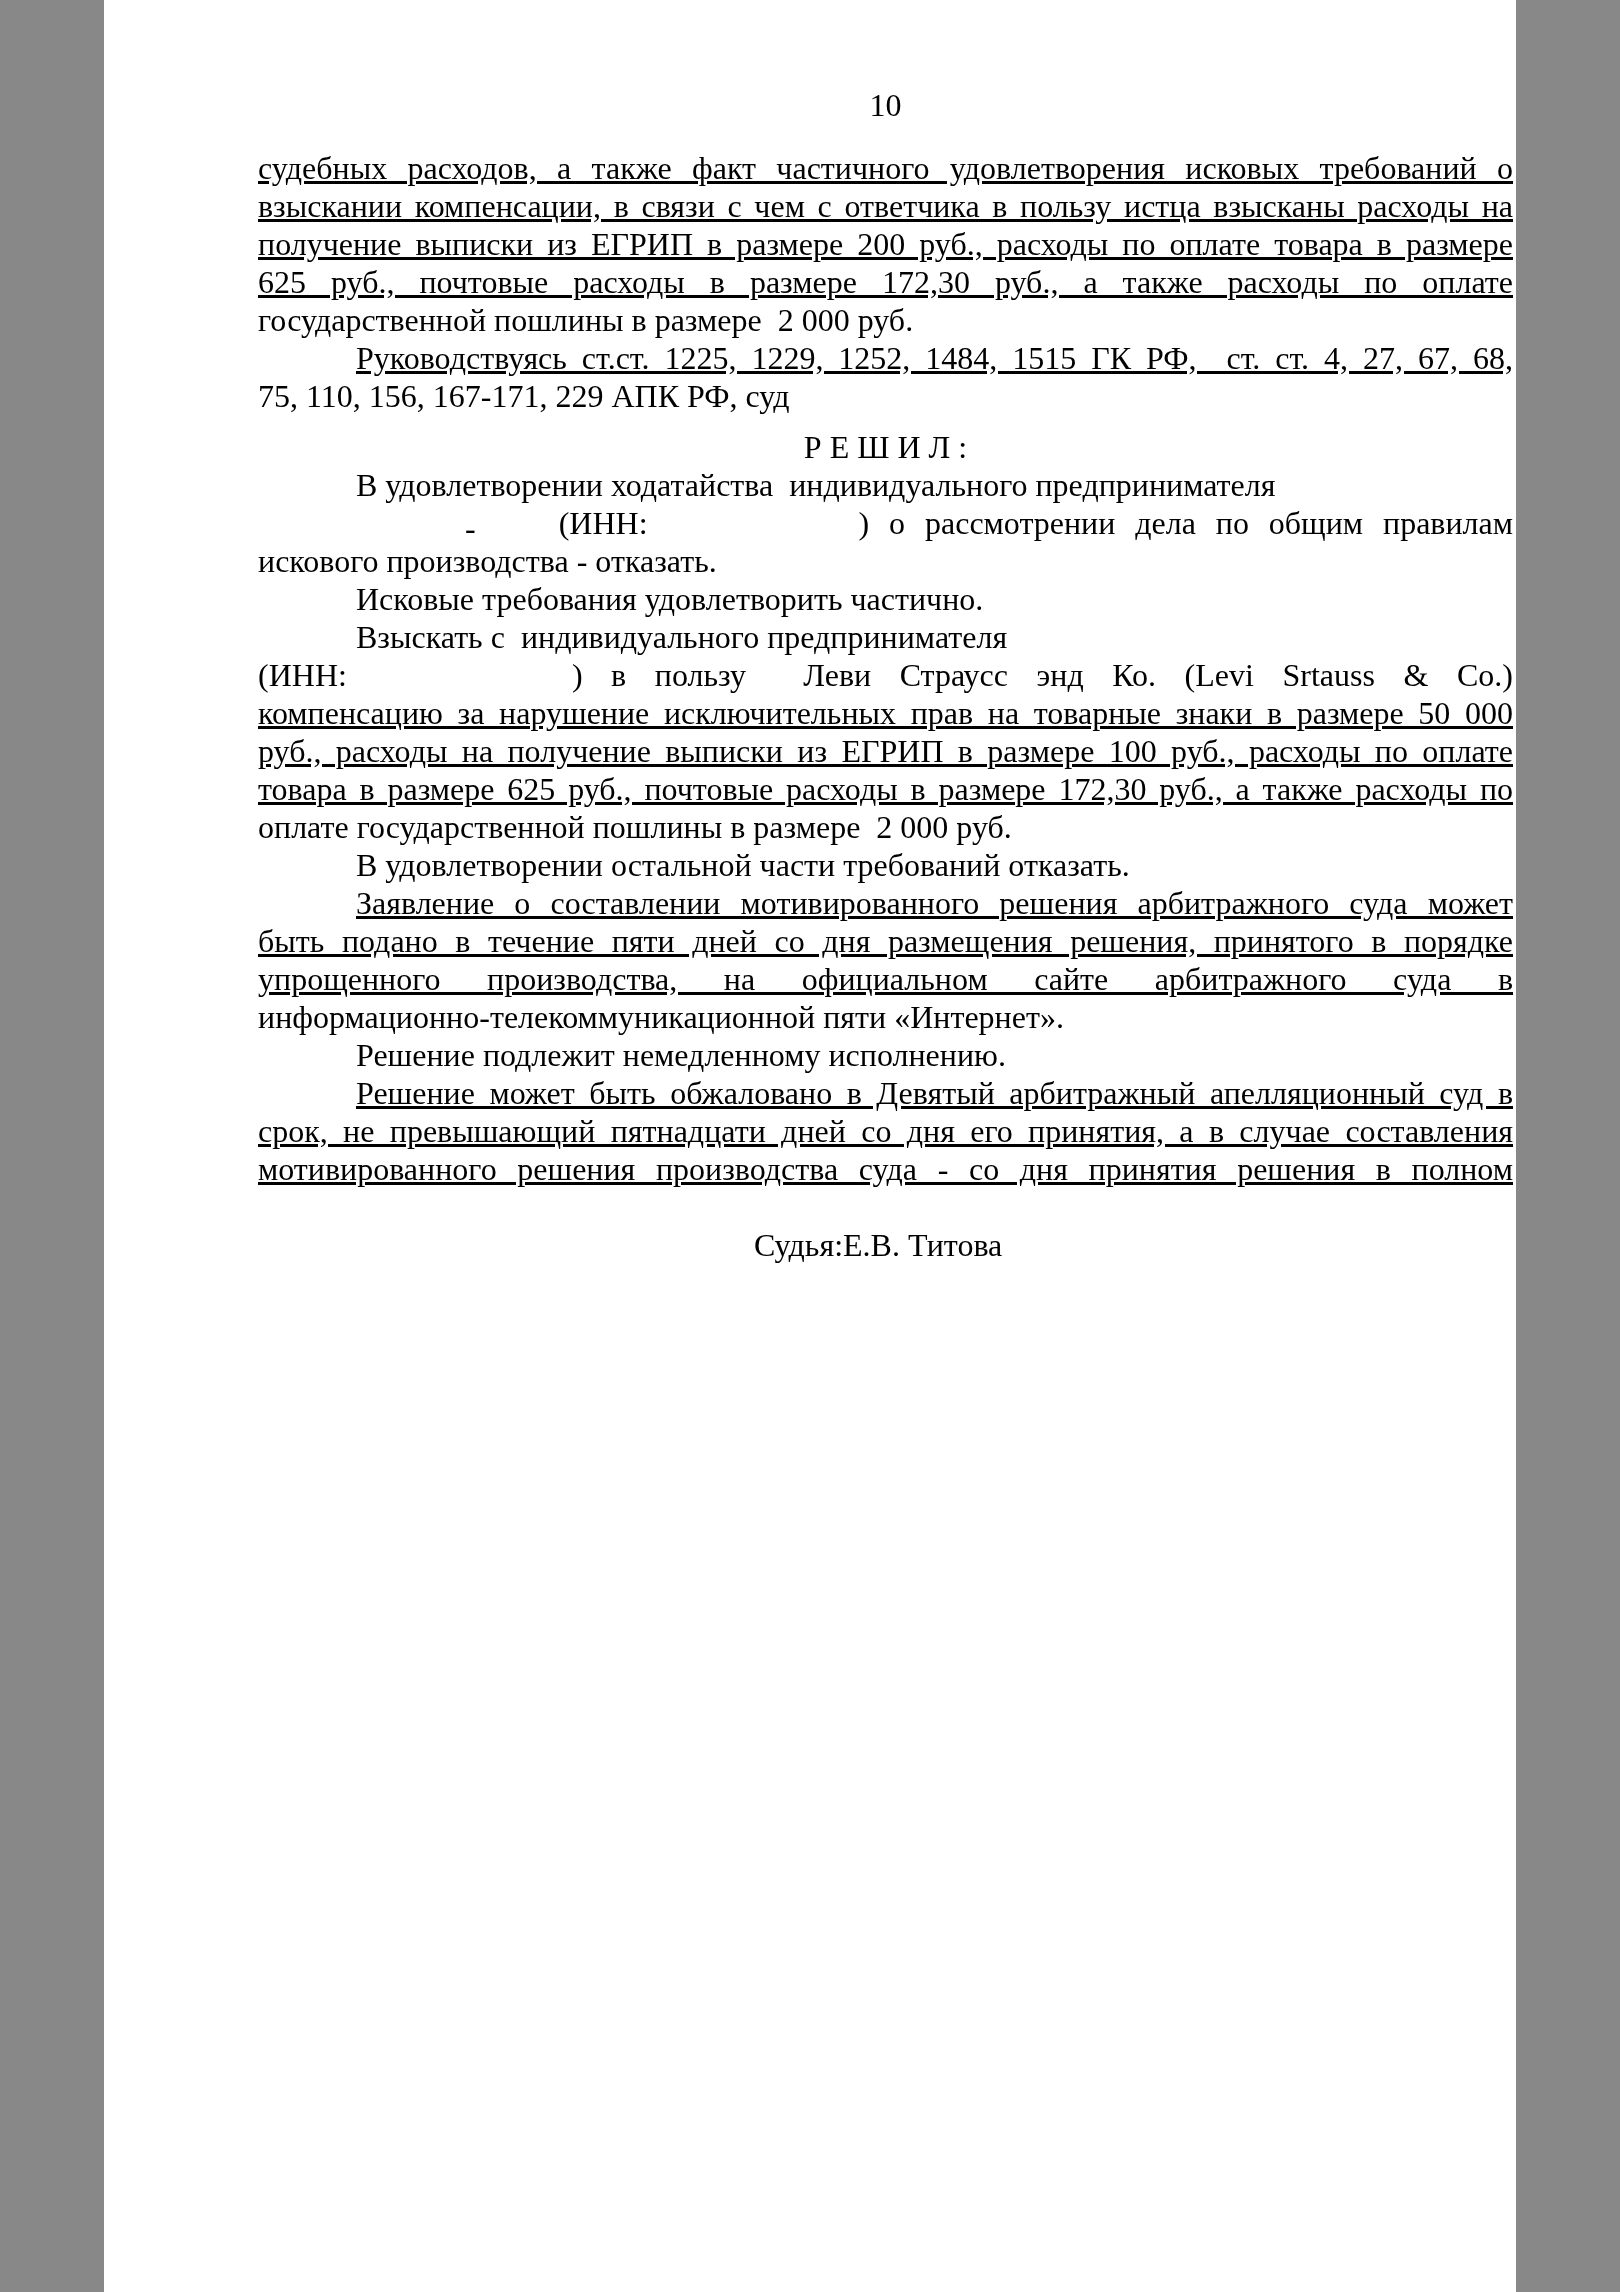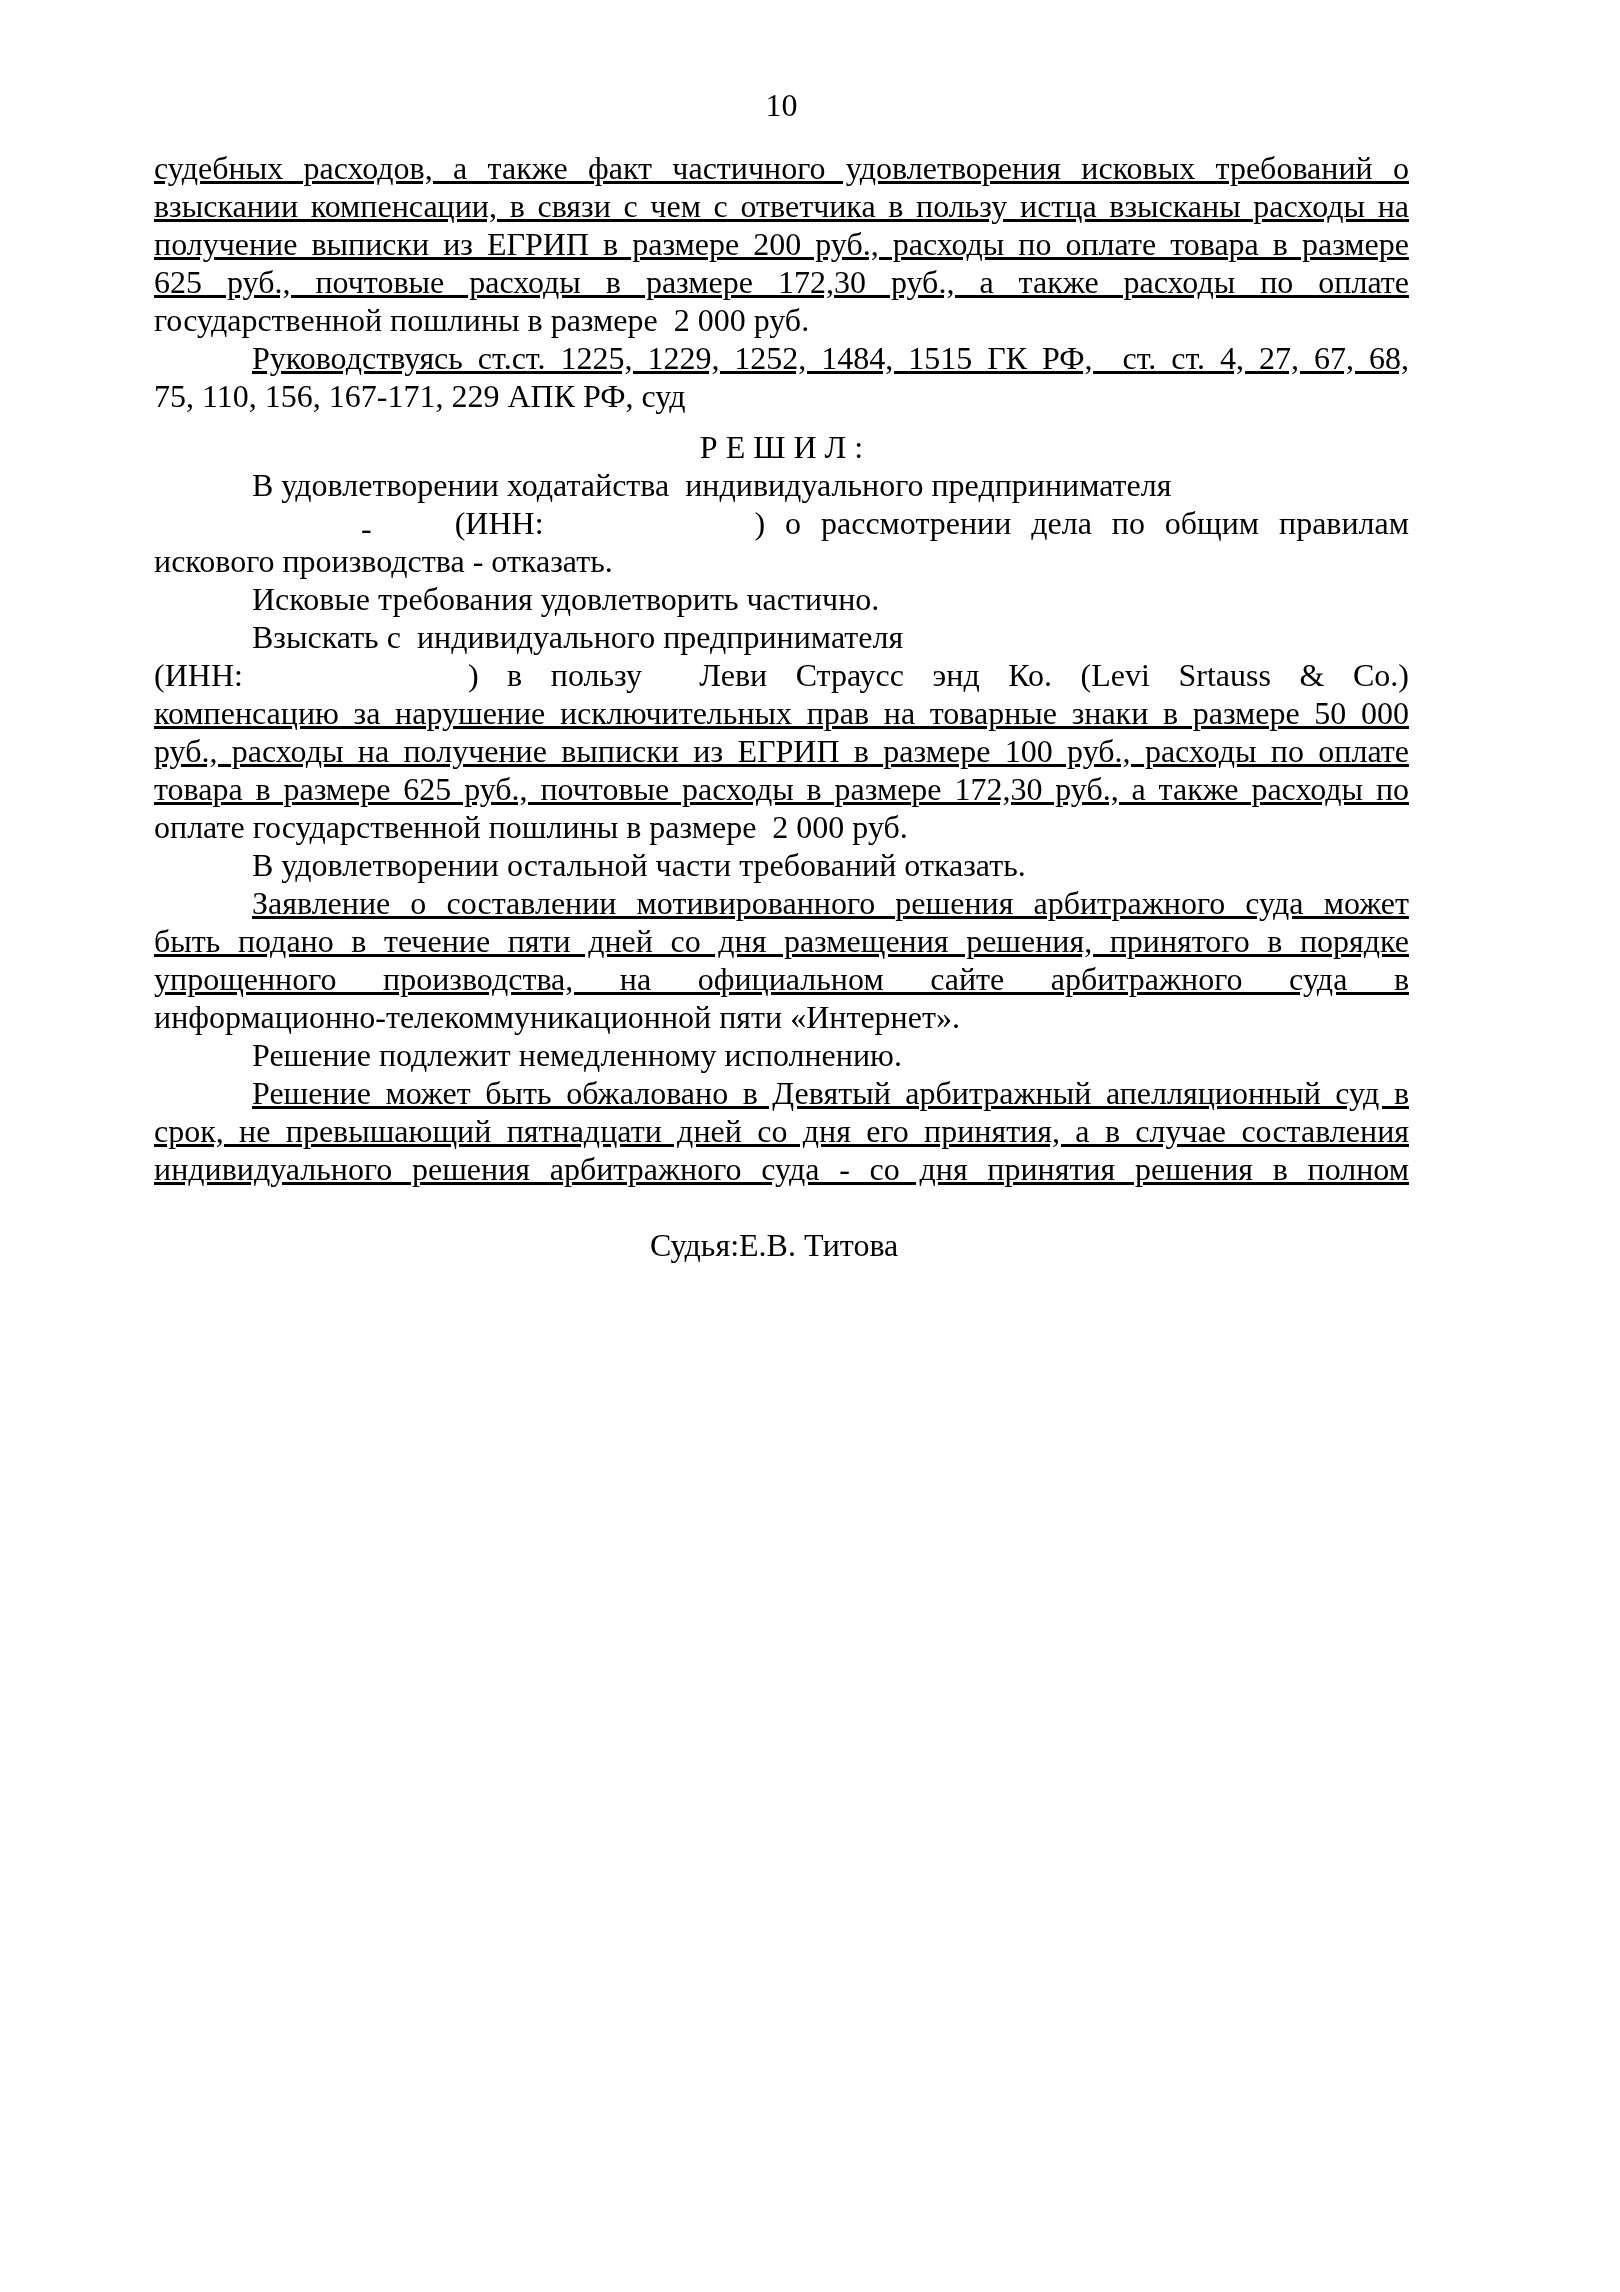--- a/index.html
+++ b/index.html
@@ -2,21 +2,21 @@
 <html lang="ru"><head>
 <meta charset="utf-8">
 <style>
   html, body {
     margin: 0;
     padding: 0;
     background: #888;
   }
   .page {
     position: relative;
-    width: 1620px;
+    width: 1412px;
     height: 2293px;
     margin: 0 auto;
     background: #ffffff;
     color: #000000;
     font-family: "Liberation Serif", "DejaVu Serif", serif;
     overflow: hidden;
   }
   .content {
     position: absolute;
     left: 154px;
@@ -122,21 +122,21 @@
 
     <div class="line j ind">Заявление о составлении мотивированного решения арбитражного суда может</div>
     <div class="line j">быть подано в течение пяти дней со дня размещения решения, принятого в порядке</div>
     <div class="line j">упрощенного производства, на официальном сайте арбитражного суда в</div>
     <div class="line">информационно-телекоммуникационной пяти «Интернет».</div>
 
     <div class="line ind">Решение подлежит немедленному исполнению.</div>
 
     <div class="line j ind">Решение может быть обжаловано в Девятый арбитражный апелляционный суд в</div>
     <div class="line j">срок, не превышающий пятнадцати дней со дня его принятия, а в случае составления</div>
-    <div class="line j">индивидуального решения арбитражного суда - со дня принятия решения в полном</div>
+    <div class="line j">мотивированного решения производства суда - со дня принятия решения в полном</div>
 
     <div class="line sig">
       <span>Судья:</span>
       <span>Е.В. Титова</span>
     </div>
 
   </div>
 </div>
 
 

